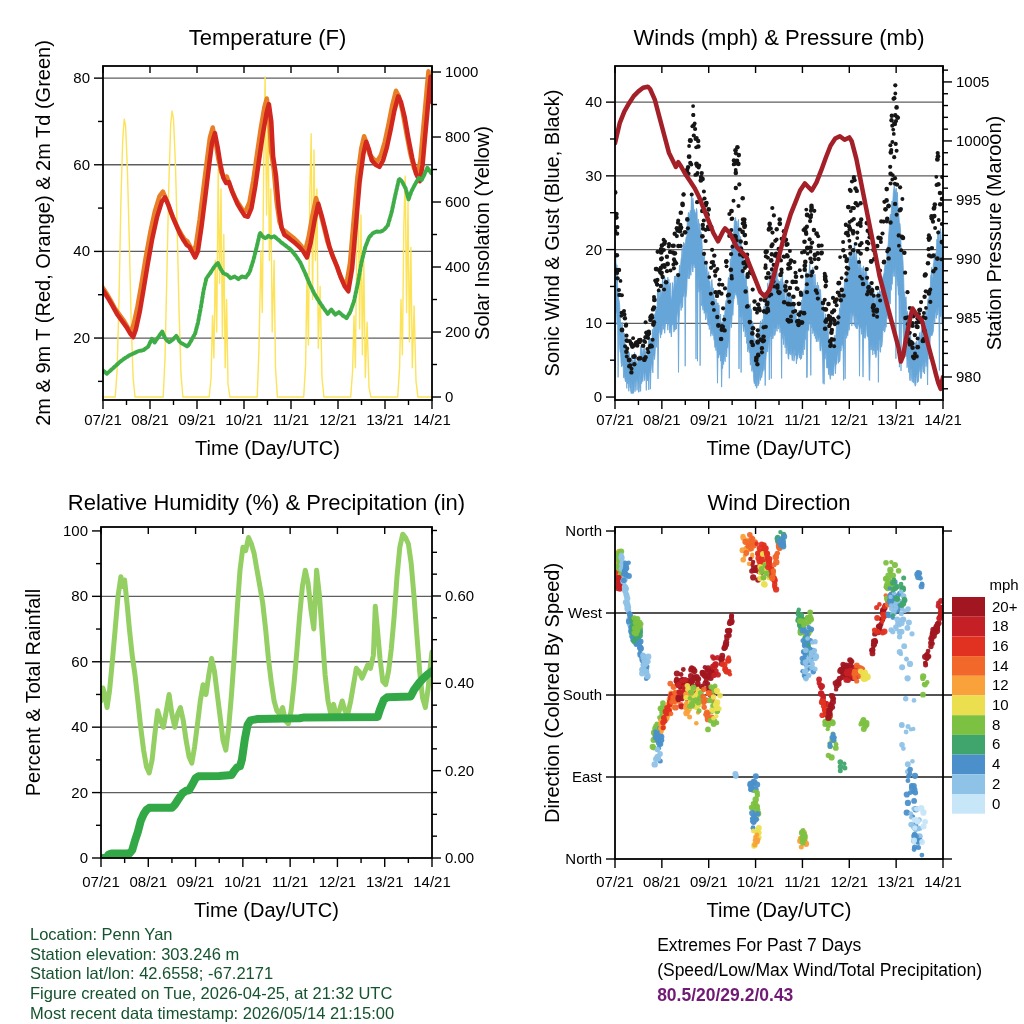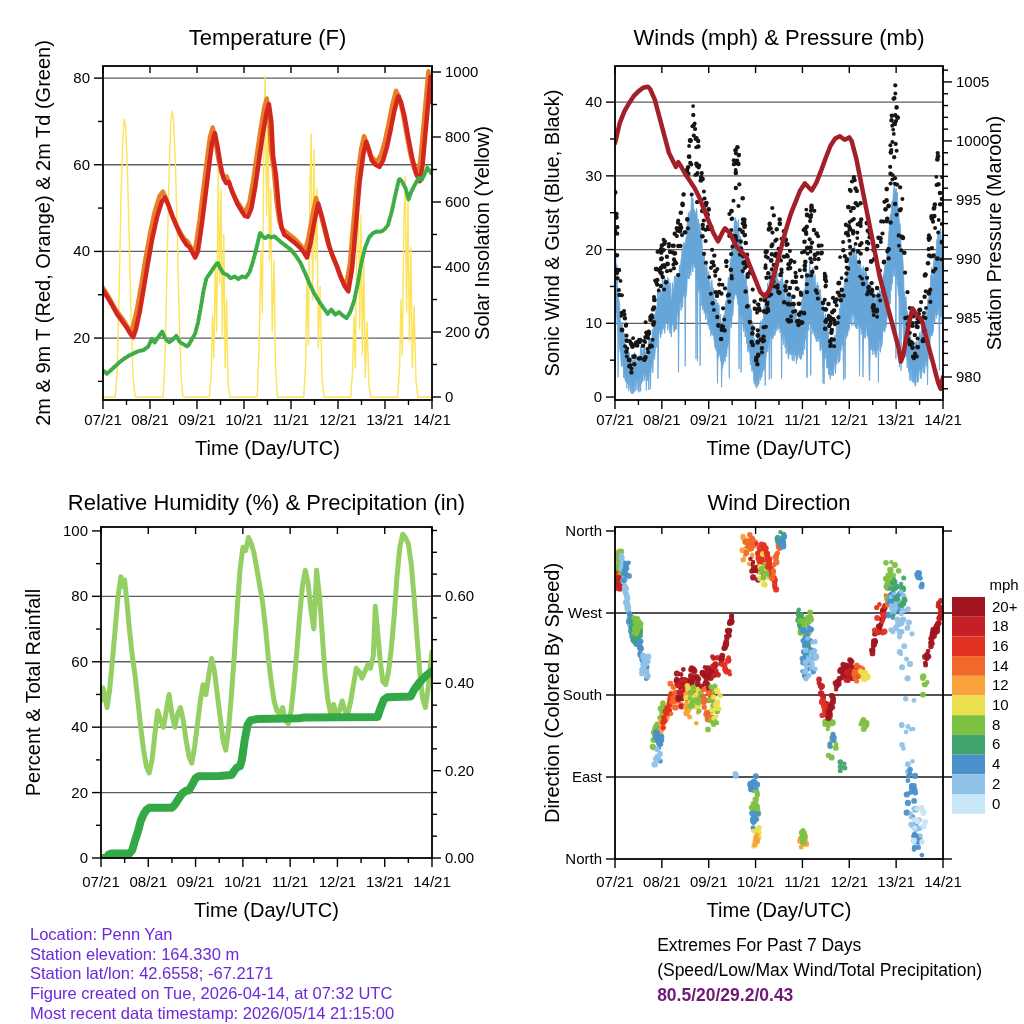--- a/index.html
+++ b/index.html
@@ -1,19 +1,19 @@
 <!DOCTYPE html>
 <html><head>
 <meta charset="utf-8">
 <style>
   html,body{margin:0;padding:0;background:#fff;}
   #root{position:relative;width:1024px;height:1024px;background:#fff;overflow:hidden;
         font-family:"Liberation Sans",sans-serif;}
   #fig{position:absolute;left:0;top:0;font-family:"Liberation Sans",sans-serif;}
-  .footer{position:absolute;left:30px;top:925px;font-size:16.5px;line-height:19.7px;color:#6d28d9;}
+  .footer{position:absolute;left:30px;top:925px;font-size:16.5px;line-height:19.7px;color:#14532d;}
   .extremes{position:absolute;right:42px;top:933px;font-size:17.5px;line-height:25px;color:#000;}
   .extremes .vals{font-weight:bold;color:#701a75;}
   svg text{fill:#000;}
 </style>
 </head>
 <body>
 <div id="root">
 
 <svg id="fig" width="1024" height="1024" viewBox="0 0 1024 1024">
       <defs>
@@ -2698,23 +2698,23 @@
         <text x="992" y="769.1" font-size="15" text-anchor="start">4</text>
         <rect x="952" y="774.3" width="33" height="19.7" fill="#8FC2E7"></rect>
         <text x="992" y="788.8" font-size="15" text-anchor="start">2</text>
         <rect x="952" y="794.0" width="33" height="19.7" fill="#C7E6F8"></rect>
         <text x="992" y="808.5" font-size="15" text-anchor="start">0</text>
       </g>
     </svg>
 
 <div class="footer">
   <div>Location: Penn Yan</div>
-  <div>Station elevation: 164.330 m</div>
+  <div>Station elevation: 303.246 m</div>
   <div>Station lat/lon: 42.6558; -67.2171</div>
-  <div>Figure created on Tue, 2026-04-14, at 07:32 UTC</div>
+  <div>Figure created on Tue, 2026-04-25, at 21:32 UTC</div>
   <div>Most recent data timestamp: 2026/05/14 21:15:00</div>
 </div>
 
 <div class="extremes">
   <div>Extremes For Past 7 Days</div>
   <div>(Speed/Low/Max Wind/Total Precipitation)</div>
   <div class="vals">80.5/20/29.2/0.43</div>
 </div>
 
 </div>

